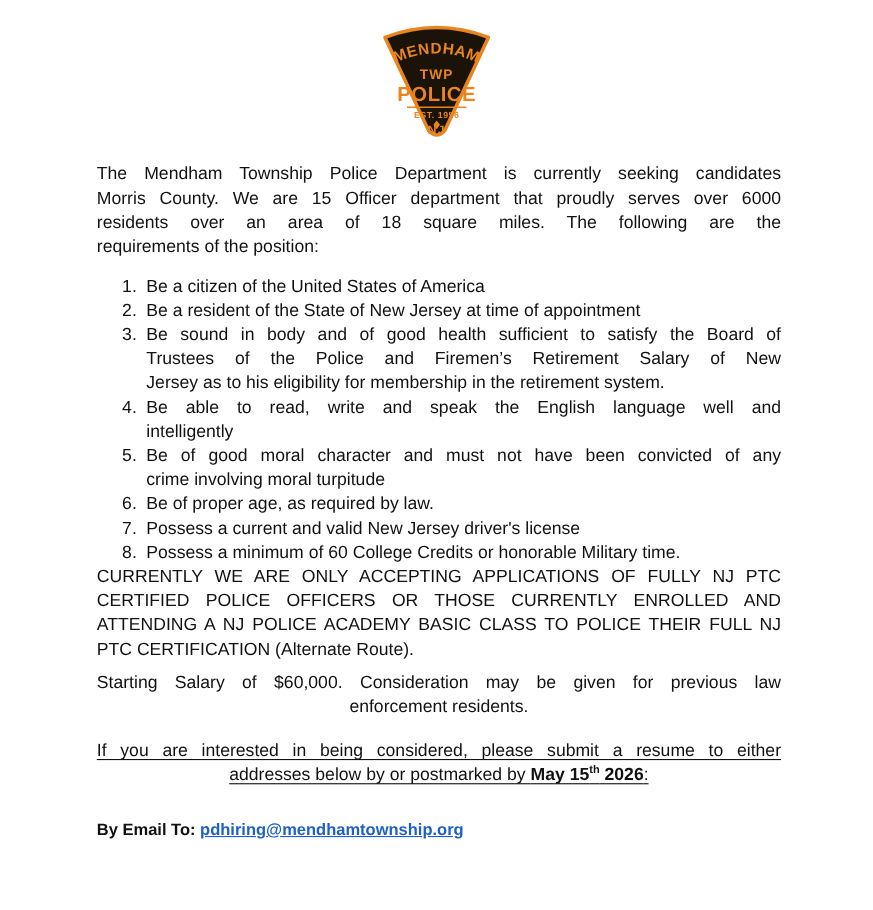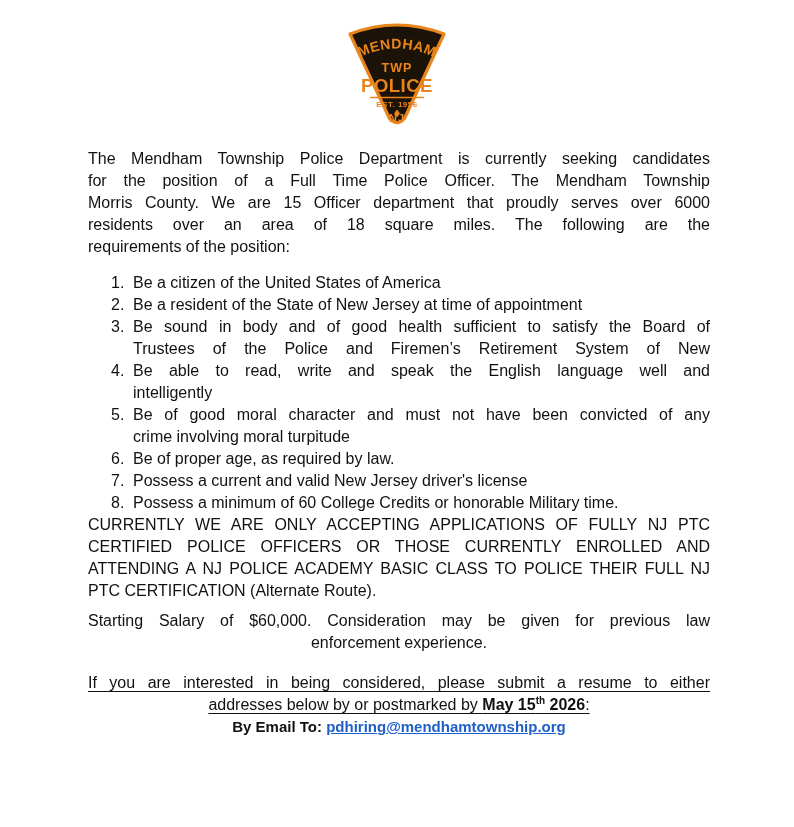--- a/index.html
+++ b/index.html
@@ -37,21 +37,21 @@
   .intro { margin-top: 22px; }
   .reqs { margin-top: 14px; }
   .req-item { position: relative; padding-left: 45px; }
   .req-num { position: absolute; left: 23px; top: 0; }
   .notice { font-weight: normal; }
   .salary { margin-top: 8px; }
   .submit { margin-top: 18px; text-decoration: underline; text-underline-offset: 3px; }
   .submit .b { font-weight: bold; }
   .submit sup { font-size: 10px; font-weight: bold; vertical-align: super; line-height: 0; text-align: right; }
   .email-line {
-    text-align: center;
+    margin-top: 28px;
     font-size: 15px;
     font-weight: bold;
   }
   .email-link { color: #1f5fc8; text-decoration: underline; }
 </style>
 </head>
 <body>
 
 <div class="page">
 
@@ -72,39 +72,39 @@
       <text class="patch-text" x="56" y="95" font-size="8" fill="#E8851D" letter-spacing="0.5" text-anchor="middle">EST. 1956</text>
       <path d="M 56 97.5 L 59 101.5 L 56 105.5 L 53 101.5 Z" fill="#E8851D"></path>
       <text class="patch-text" x="56" y="110" font-size="11" fill="#E8851D" letter-spacing="1" text-anchor="middle">NJ</text>
     </svg>
   </div>
 
   <div class="content">
 
     <div class="intro">
       <div class="line jl">The Mendham Township Police Department is currently seeking candidates</div>
-      <div class="line jl">for the position of a Full Time Police Officer.    The Mendham Township</div>
       <div class="line jl">Morris County.   We are 15 Officer department that proudly serves over 6000</div>
       <div class="line jl">residents over an area of 18 square miles.   The following are the</div>
       <div class="line">requirements of the position:</div>
     </div>
 
     <div class="reqs">
       <div class="req-item">
         <span class="req-num">1.</span>
         <div class="line">Be a citizen of the United States of America</div>
       </div>
       <div class="req-item">
         <span class="req-num">2.</span>
         <div class="line">Be a resident of the State of New Jersey at time of appointment</div>
       </div>
       <div class="req-item">
         <span class="req-num">3.</span>
         <div class="line jl">Be sound in body and of good health sufficient to satisfy the Board of</div>
-        <div class="line jl">Trustees of the Police and Firemen’s Retirement System of New</div>
+        <div class="line jl">Trustees of the Police and Firemen’s Retirement Salary of New</div>
+        <div class="line">Jersey as to his eligibility for membership in the retirement system.</div>
       </div>
       <div class="req-item">
         <span class="req-num">4.</span>
         <div class="line jl">Be able to read, write and speak the English language well and</div>
         <div class="line">intelligently</div>
       </div>
       <div class="req-item">
         <span class="req-num">5.</span>
         <div class="line jl">Be of good moral character and must not have been convicted of any</div>
         <div class="line">crime involving moral turpitude</div>
@@ -125,21 +125,21 @@
 
     <div class="notice">
       <div class="line jl">CURRENTLY WE ARE ONLY ACCEPTING APPLICATIONS OF FULLY NJ PTC</div>
       <div class="line jl">CERTIFIED POLICE OFFICERS OR THOSE CURRENTLY ENROLLED AND</div>
       <div class="line jl">ATTENDING A NJ POLICE ACADEMY BASIC CLASS TO POLICE THEIR FULL NJ</div>
       <div class="line">PTC CERTIFICATION (Alternate Route).</div>
     </div>
 
     <div class="salary">
       <div class="line jl">Starting Salary of $60,000.    Consideration may be given for previous law</div>
-      <div class="line center">enforcement experience.</div>
+      <div class="line center">enforcement residents.</div>
     </div>
 
     <div class="submit">
       <div class="line jl">If you are interested in being considered, please submit a resume to either</div>
       <div class="line center"><span>addresses below by or postmarked by </span><span class="b">May 15</span><sup>th</sup><span class="b"> 2026</span><span>:</span></div>
     </div>
 
     <div class="email-line">
       <span>By Email To:</span>
       <a class="email-link" href="#">pdhiring@mendhamtownship.org</a>

